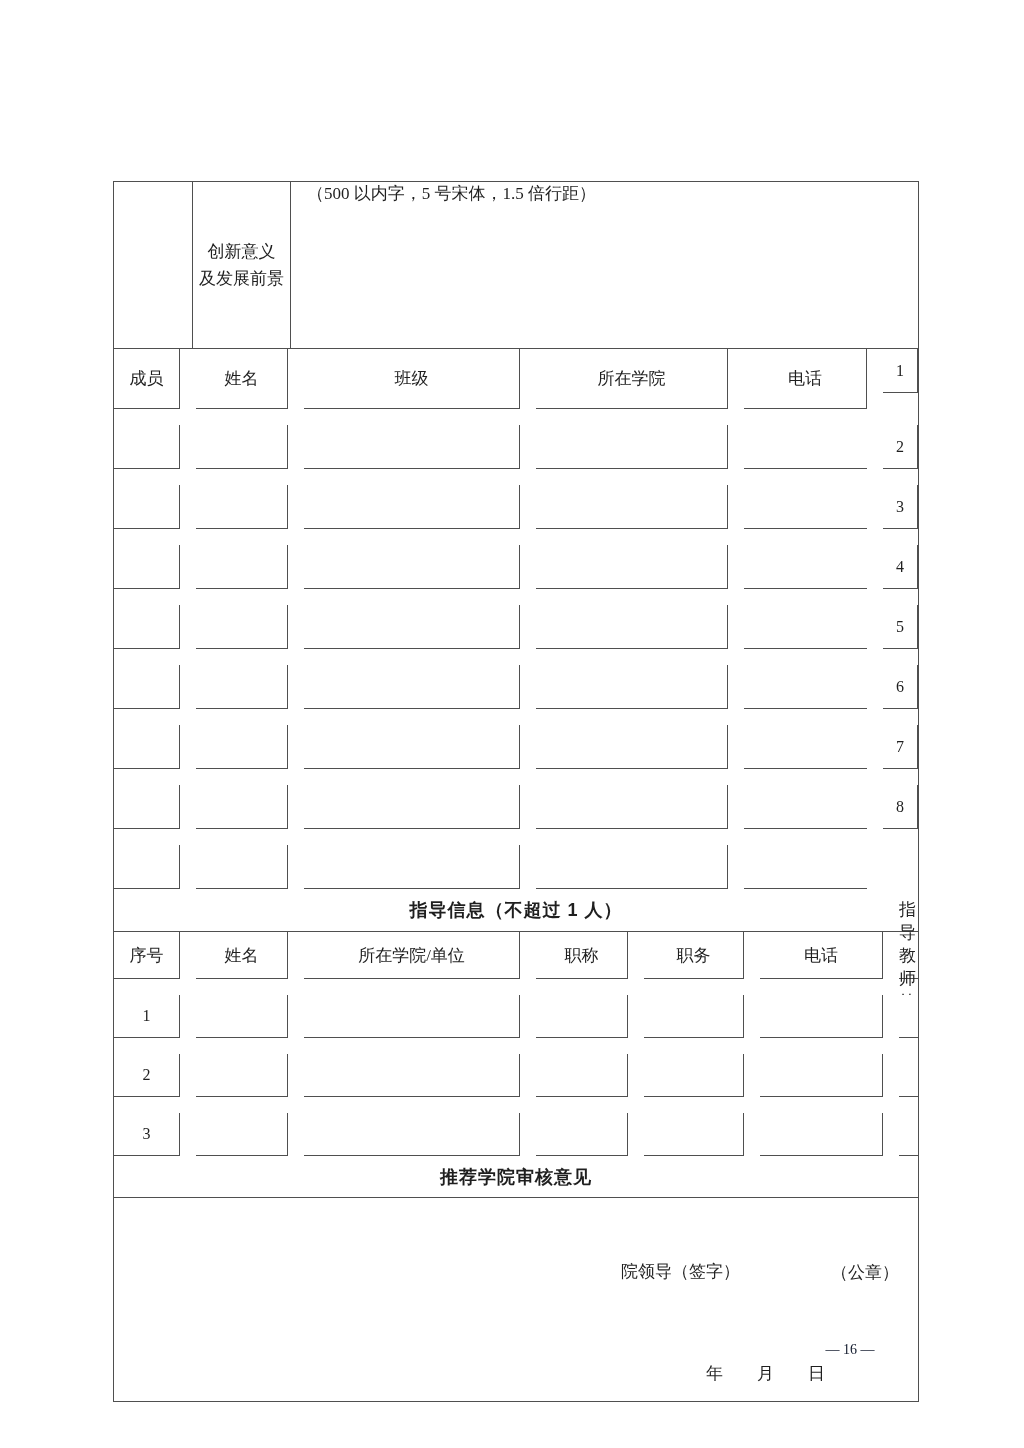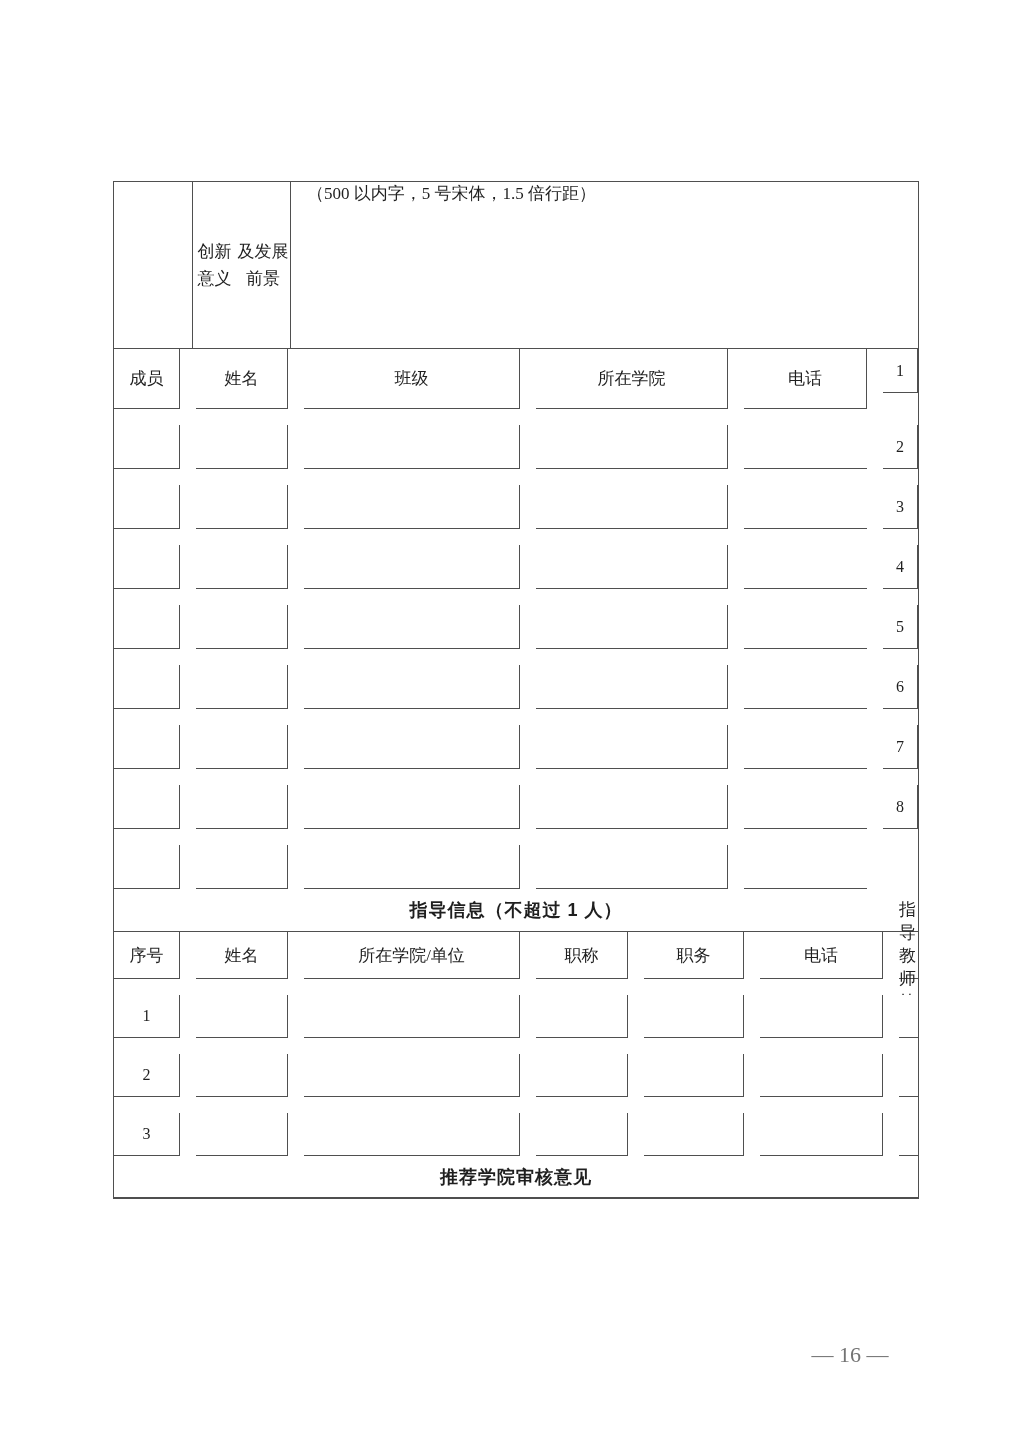--- a/index.html
+++ b/index.html
@@ -16,21 +16,21 @@
     position: absolute; left: 113px; top: 181px; width: 806px;
     border: 1px solid #4f4f4f;
     background: #ffffff;
   }
 
   
   .row-top { display: flex; height: 167px; border-bottom: 1px solid #4f4f4f; }
   .cell-stub { width: 79px; border-right: 1px solid #4f4f4f; }
   .cell-label {
     width: 98px; border-right: 1px solid #4f4f4f;
-    display: flex; flex-direction: row; justify-content: center; align-items: center;
+    display: flex; flex-direction: column; justify-content: center; align-items: center;
     font-size: 17px; line-height: 1.6; text-align: center;
   }
   .cell-content {
     flex: 1; display: flex; align-items: flex-start;
     padding-left: 16px; font-size: 17px;
   }
 
   
   .section-title {
     border-bottom: 1px solid #4f4f4f;
@@ -60,21 +60,21 @@
   .idx { font-size: 16px; }
 
   
   .review-body { position: relative; height: 203px; font-size: 17px; }
   .leader-sign { position: absolute; left: 507px; top: 62px; }
   .seal        { position: absolute; left: 717px; top: 63px; }
   .date-line   { position: absolute; left: 592px; top: 164px; }
 
   .page-number {
     position: absolute; left: 790px; top: 1342px; width: 120px;
-    text-align: center; font-size: 22px; color: #737373;
+    text-align: center; font-size: 14px; color: #0f172a;
   }
 </style>
 </head>
 <body>
 
 <div class="sheet">
 
   <div class="form-table">
 
     <div class="row-top">
@@ -188,18 +188,23 @@
       <div class="gc h43"></div>
       <div class="gc h43"></div>
       <div class="gc h43"></div>
       <div class="gc h43 no-r"></div>
     </div>
 
     <div class="section-title st-review">
       <span>推荐学院审核意见</span>
     </div>
 
+    <div class="review-body">
+      <span class="leader-sign">院领导（签字）</span>
+      <span class="seal">（公章）</span>
+      <span class="date-line">年　　月　　日</span>
+    </div>
 
   </div>
 
   <div class="page-number">— 16 —</div>
 
 </div>
 
 </body></html>

